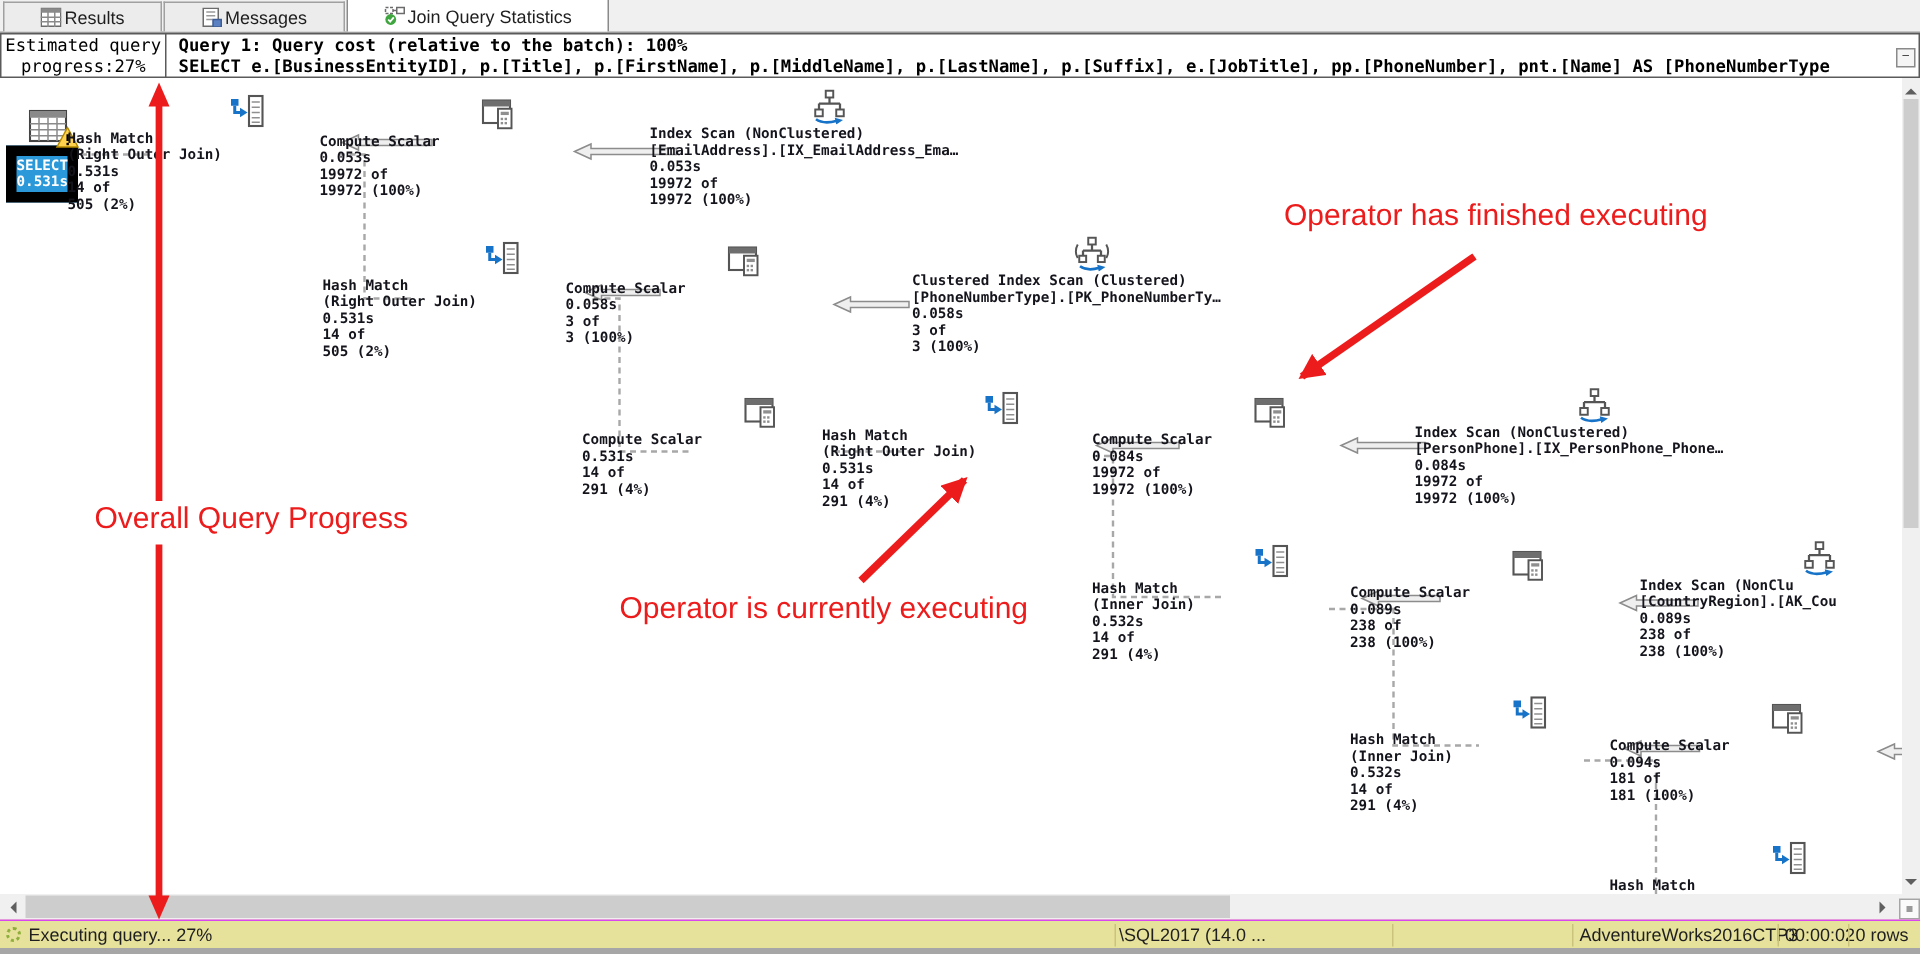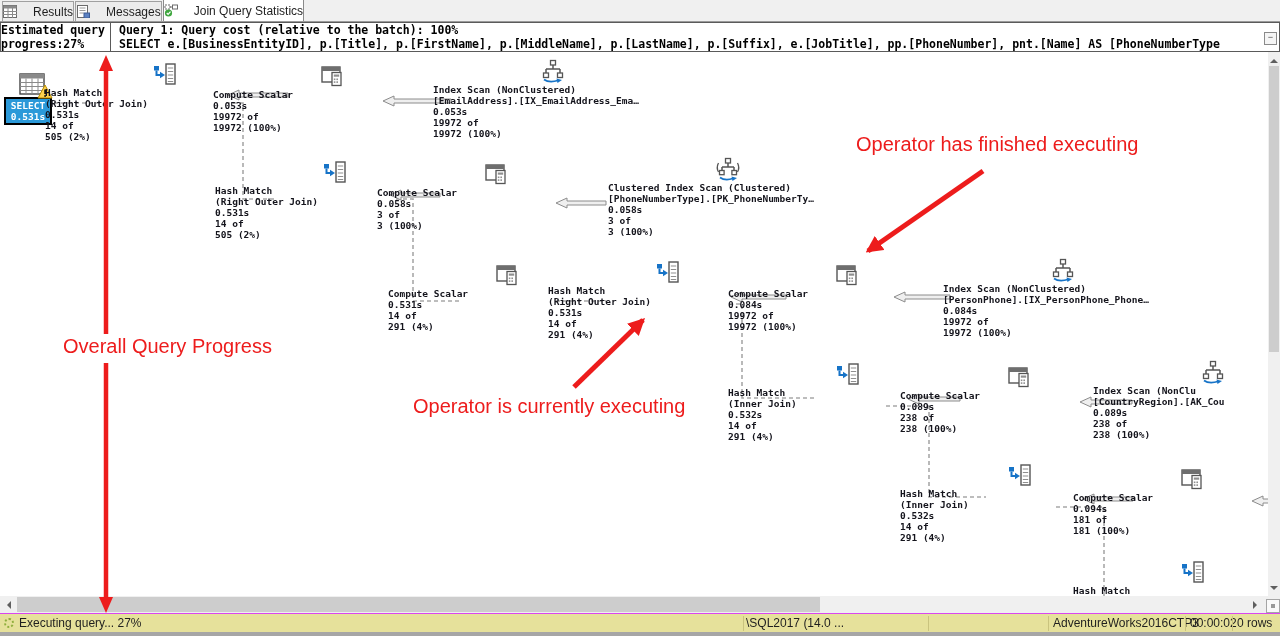--- a/index.html
+++ b/index.html
@@ -2,47 +2,47 @@
 <html><head>
 <meta charset="utf-8">
 <style>
   html,body{margin:0;padding:0;}
   body{width:1280px;height:636px;overflow:hidden;position:relative;background:#fff;
        font-family:"Liberation Sans",sans-serif;-webkit-font-smoothing:antialiased;}
 
   
   .tabbar{position:absolute;left:0;top:0;width:1280px;height:22px;background:#f0f0f0;
           border-bottom:1px solid #9a9a9a;display:flex;align-items:flex-end;padding-left:2px;box-sizing:border-box;}
-  .tab{height:20px;display:flex;align-items:center;gap:16px;padding:0 0;font-size:12px;color:#1e1e1e;
+  .tab{height:20px;display:flex;align-items:center;gap:2px;padding:0 24px;font-size:12px;color:#1e1e1e;
        border:1px solid #a0a0a0;border-bottom:none;background:#ececec;margin-right:1px;box-sizing:border-box;}
   .tab.active{background:#fff;height:22px;border-color:#8a8a8a;position:relative;z-index:2;}
   .tab .ticon{width:14px;height:13px;display:inline-block;}
 
   
   .header-row{position:absolute;left:0;top:22px;width:1280px;height:30px;box-sizing:border-box;}
   .progress-box{position:absolute;left:0;top:0;width:111px;height:30px;border:1px solid #5a5a5a;
-        box-sizing:border-box;font-family:"DejaVu Sans Mono",monospace;font-size:11.5px;font-weight:bold;
-        line-height:14px;white-space:nowrap;overflow:hidden;background:#fff;}
+        box-sizing:border-box;font-family:"DejaVu Sans Mono",monospace;font-size:11.5px;font-weight:normal;
+        line-height:14px;text-align:center;white-space:nowrap;overflow:hidden;background:#fff;}
   .query-box{position:absolute;left:110px;top:0;width:1170px;height:30px;border:1px solid #5a5a5a;
         box-sizing:border-box;font-family:"DejaVu Sans Mono",monospace;font-size:11.5px;font-weight:bold;
         line-height:14px;padding-left:8px;white-space:nowrap;overflow:hidden;background:#fff;}
   .collapse-btn{position:absolute;right:3px;top:10px;width:11px;height:11px;border:1px solid #8a8a8a;
         background:#f5f5f5;font-size:9px;line-height:9px;text-align:center;color:#444;z-index:3;}
 
   
   .plan-area{position:absolute;left:0;top:52px;width:1268px;height:544px;background:#fff;overflow:hidden;}
   #plan-svg{position:absolute;left:0;top:0;width:1268px;height:544px;}
   .dash{fill:none;stroke:#a8a8a8;stroke-width:1.6;stroke-dasharray:4 3;}
   .flow-arrow{fill:#efefef;stroke:#8c8c8c;stroke-width:1;}
   .plan-node{position:absolute;width:240px;transform:translateX(-50%);
         font-family:"DejaVu Sans Mono",monospace;font-size:9.5px;font-weight:bold;color:#14141c;line-height:11px;
         white-space:nowrap;}
   .plan-node .node-icon{display:block;width:26px;height:24px;margin:0 auto 1px auto;}
   .sel-node{width:60px;transform:none;text-align:center;}
-  .sel-box{width:48px;margin:1px 0 0 2px;background:#2b99d9;border:2px solid #000000;color:#fff;
+  .sel-box{width:48px;margin:1px 0 0 2px;background:#2b99d9;border:7px solid #000000;color:#fff;
         padding:1px 0;box-sizing:border-box;}
 
   
   .vscroll{position:absolute;left:1268px;top:52px;width:12px;height:544px;background:#f0f0f0;}
   .vthumb{position:absolute;left:1px;top:14px;width:10px;height:286px;background:#cdcdcd;}
   .hscroll{position:absolute;left:0;top:596px;width:1280px;height:17px;background:#f0f0f0;}
   .hthumb{position:absolute;left:17px;top:1px;width:803px;height:15px;background:#cdcdcd;}
   .sbtn{position:absolute;width:17px;height:17px;display:flex;align-items:center;justify-content:center;}
   .tri{width:0;height:0;border:4px solid transparent;}
   .tri.left{border-right-color:#5f5f5f;border-left-width:0;}

